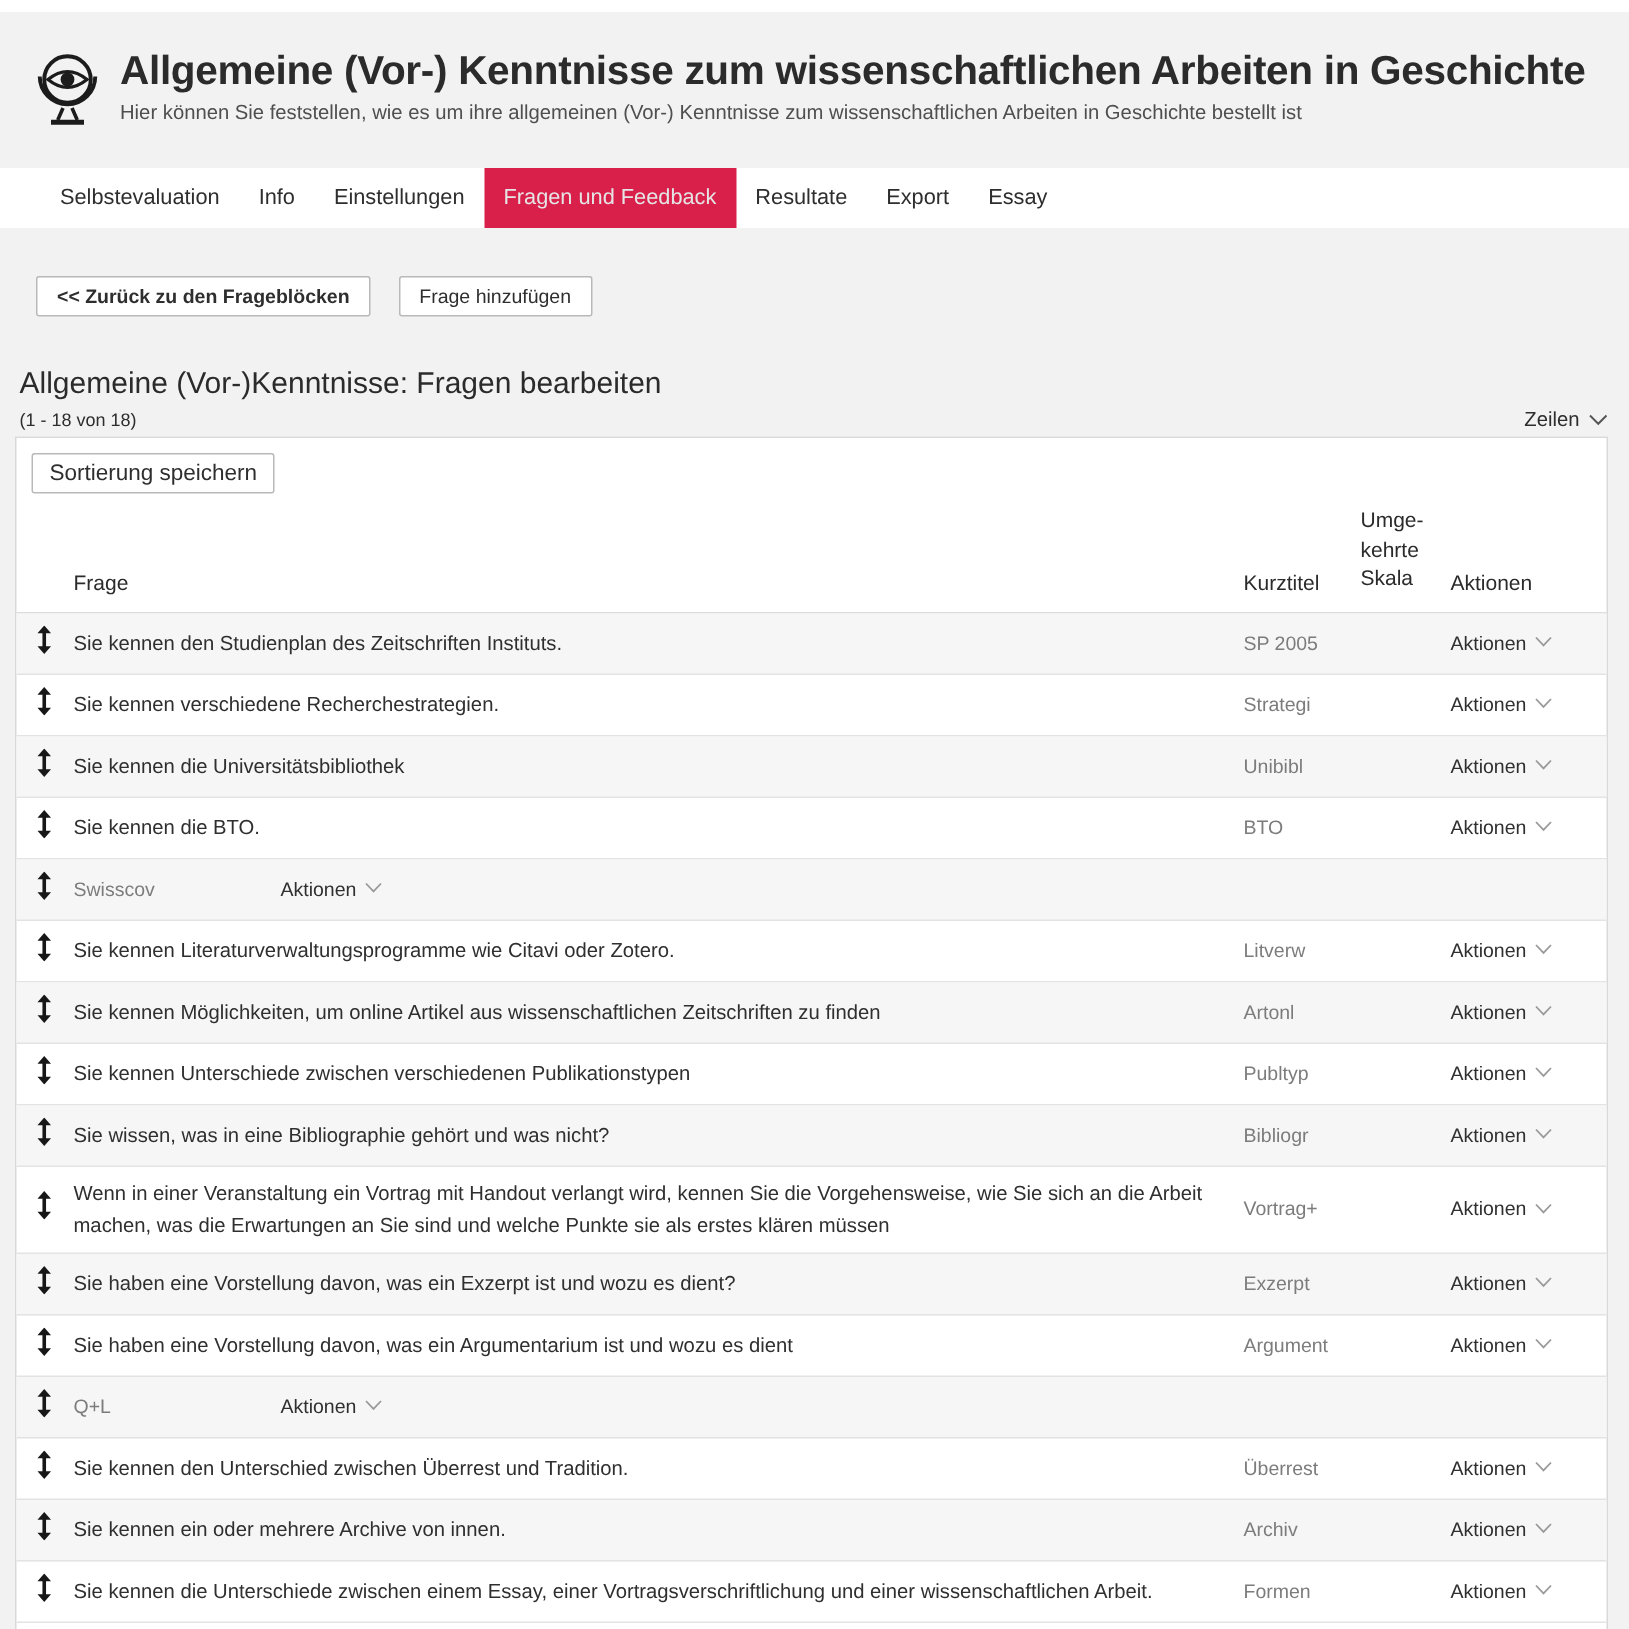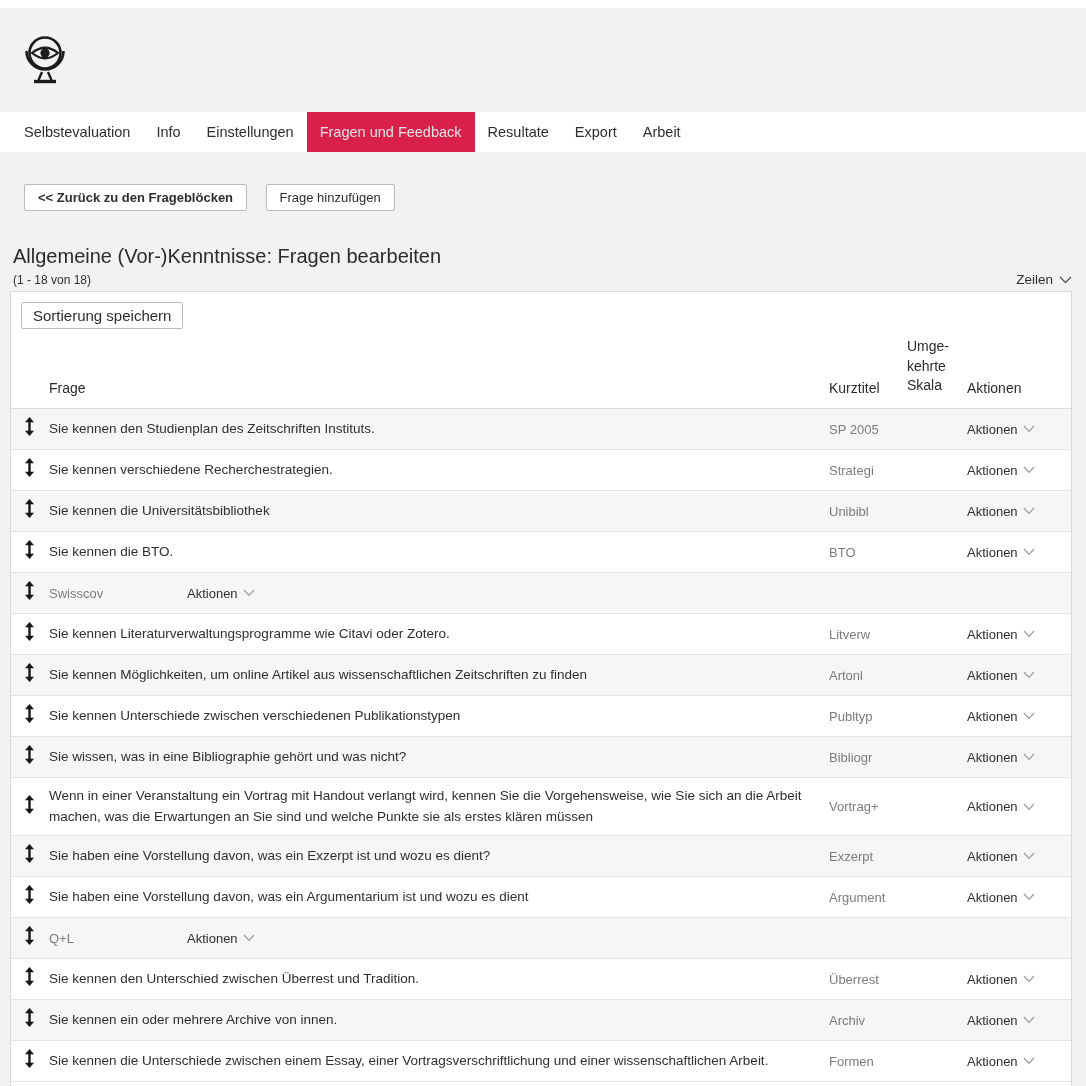--- a/index.html
+++ b/index.html
@@ -22,21 +22,21 @@
   .logo { flex: 0 0 auto; width: 54px; margin-right: 8px; }
   .logo svg { display: block; }
   .title-block { padding-bottom: 6px; }
   .page-title {
     margin: 0; font-size: 27px; font-weight: 700; color: #2b2b2b;
     letter-spacing: -0.2px; line-height: 1.15;
   }
   .page-subtitle { margin-top: 3px; font-size: 13.5px; color: #4f4f4f; }
 
   
-  .tabbar { background: #fff; height: 40px; display: flex; padding-left: 11px; }
+  .tabbar { background: #fff; height: 40px; display: flex; padding-left: 11px; margin-left: 16px; }
   .tab {
     padding: 0 13px; line-height: 40px; font-size: 14.5px;
     color: #2e2e2e; cursor: pointer; white-space: nowrap;
   }
   .tab.active { background: var(--accent); }
   .tab.active span { color: #e5e5e5; }
 
   
   .content { background: #f2f2f2; height: 934px; padding: 0 14px 0 10px; }
 
@@ -97,20 +97,24 @@
   <div class="logo">
     <svg width="54" height="58" viewBox="0 0 54 58" fill="none" stroke="#1c1c1c">
       <circle cx="27" cy="22" r="15.5" stroke-width="2.6"></circle>
       <path d="M14 22 Q 27 11.5, 40 22 Q 27 32.5, 14 22 Z" stroke-width="2.2" fill="none"></path>
       <circle cx="27" cy="22" r="4.6" fill="#1c1c1c" stroke="none"></circle>
       <path d="M8.5 20 a 18.5 18.5 0 0 0 37 0" stroke-width="2.6" fill="none"></path>
       <path d="M24 41 L20.5 49 M30 41 L33.5 49" stroke-width="2.4"></path>
       <path d="M16 50.5 H38" stroke-width="3.4"></path>
     </svg>
   </div>
+  <div class="title-block">
+    <h1 class="page-title">Allgemeine (Vor-) Kenntnisse zum wissenschaftlichen Arbeiten in Geschichte</h1>
+    <div class="page-subtitle">Hier können Sie feststellen, wie es um ihre allgemeinen (Vor-) Kenntnisse zum wissenschaftlichen Arbeiten in Geschichte bestellt ist</div>
+  </div>
 </header>
 
 <nav class="tabbar">
   <div class="tab">
     <span>Selbstevaluation</span>
   </div>
 
   <div class="tab">
     <span>Info</span>
   </div>
@@ -125,21 +129,21 @@
 
   <div class="tab">
     <span>Resultate</span>
   </div>
 
   <div class="tab">
     <span>Export</span>
   </div>
 
   <div class="tab">
-    <span>Arbeit</span>
+    <span>Essay</span>
   </div>
 </nav>
 
 <main class="content">
 
   <div class="btn-row">
     <button class="btn back">&lt;&lt; Zurück zu den Frageblöcken</button>
     <button class="btn">Frage hinzufügen</button>
   </div>
 

